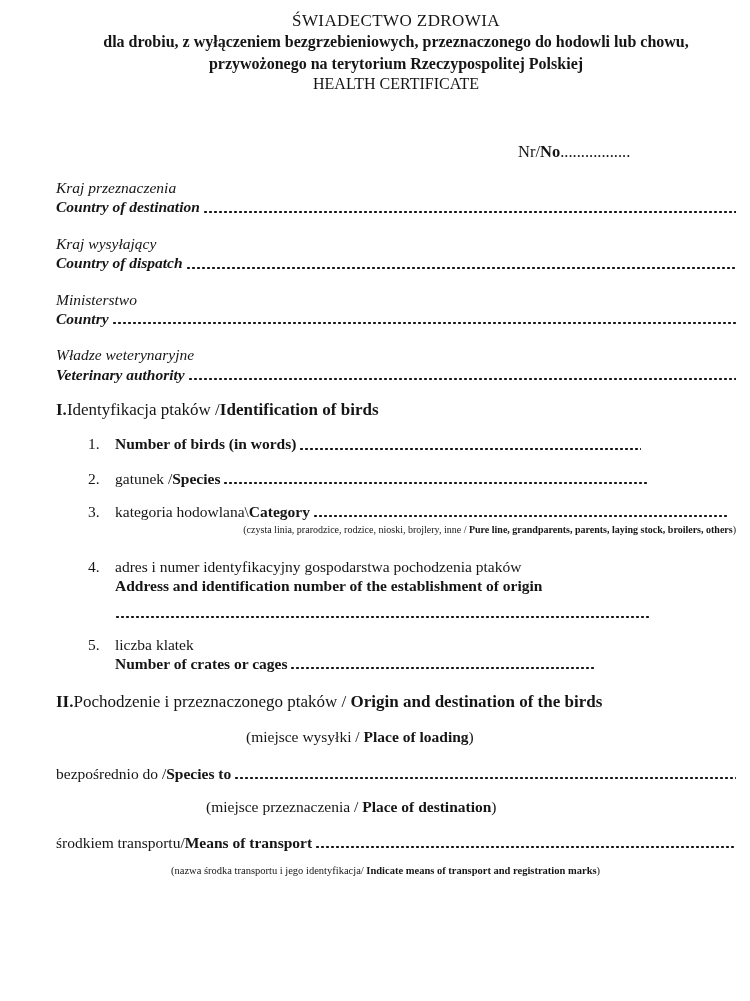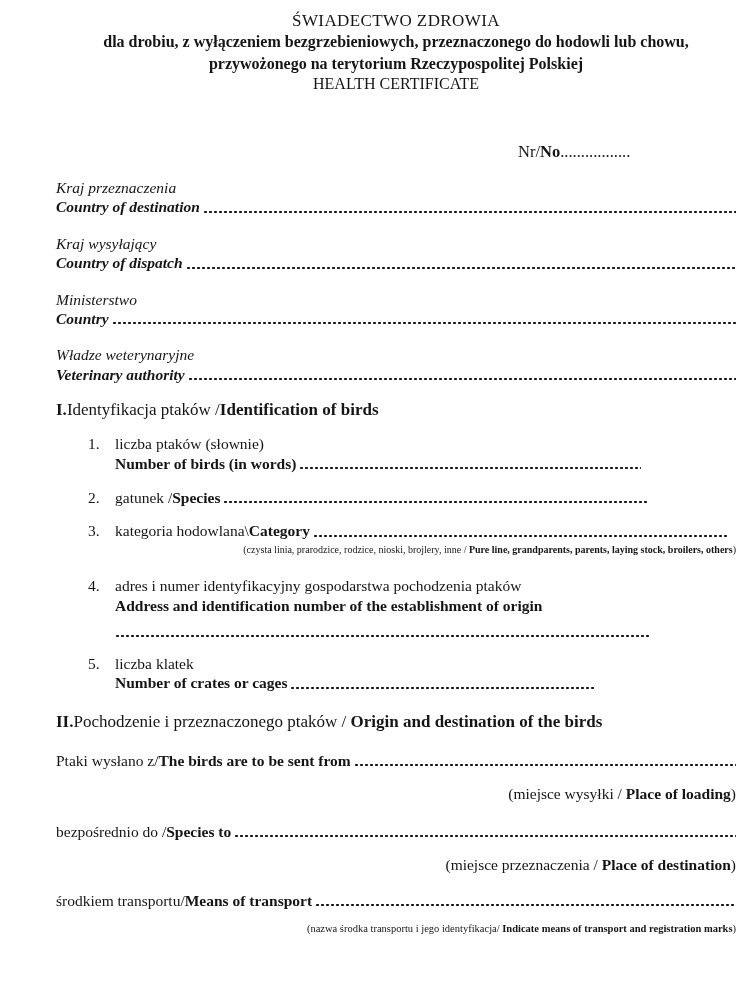--- a/index.html
+++ b/index.html
@@ -33,21 +33,21 @@
 
   .field{margin-top:17px;font-style:italic;}
 
   .section-heading{font-size:17px;margin-top:15px;}
 
   .item{display:flex;padding-left:32px;}
   .item-num{width:27px;flex:none;}
   .item-body{flex:1 1 auto;}
   .cat-note{font-size:10px;padding-left:40px;margin-top:3px;text-align:right;}
 
-  .caption{margin-top:14px;margin-left:190px;text-align:right;}
+  .caption{margin-top:14px;margin-left:190px;text-align:left;}
   .caption.small{font-size:10.5px;margin-left:115px;margin-top:12px;}
 </style>
 </head>
 <body>
 
 <div class="page">
 
   <div class="center">
     <div class="hdr-title-pl">ŚWIADECTWO ZDROWIA</div>
     <div class="hdr-subtitle-pl">dla drobiu, z wyłączeniem bezgrzebieniowych, przeznaczonego do hodowli lub chowu, przywożonego na terytorium Rzeczypospolitej Polskiej</div>
@@ -86,21 +86,20 @@
         <b>Veterinary authority</b>
         <span class="leader"></span>
       </div>
   </div>
 
   <div class="section-heading"><b>I.</b><span>Identyfikacja ptaków /</span><b>Identification of birds</b></div>
 
   <div class="item" style="margin-top:14px">
     <div class="item-num">1.</div>
     <div class="item-body">
-      <div>liczba ptaków (słownie)</div>
       <div class="row" style="margin-right:95px">
           <b>Number of birds (in words)</b>
           <span class="leader"></span>
         </div>
     </div>
   </div>
 
   <div class="item" style="margin-top:15px">
     <div class="item-num">2.</div>
     <div class="item-body">
@@ -141,25 +140,20 @@
       <div>liczba klatek</div>
       <div class="row" style="margin-right:140px">
           <b>Number of crates or cages </b>
           <span class="leader"></span>
         </div>
     </div>
   </div>
 
   <div class="section-heading" style="margin-top:18px"><b>II.</b><span>Pochodzenie i przeznaczonego ptaków / </span><b>Origin and destination of the birds</b></div>
 
-  <div class="row" style="margin-top:19px">
-      <span>Ptaki wysłano z/</span>
-      <b>The birds are to be sent from</b>
-      <span class="leader"></span>
-    </div>
   <div class="caption"><span>(miejsce wysyłki / </span><b>Place of loading</b><span>)</span></div>
 
   <div class="row" style="margin-top:18px">
       <span>bezpośrednio do / </span>
       <b>Species to</b>
       <span class="leader"></span>
     </div>
   <div class="caption" style="margin-left:150px"><span>(miejsce przeznaczenia / </span><b>Place of destination</b><span>)</span></div>
 
   <div class="row" style="margin-top:16px">

